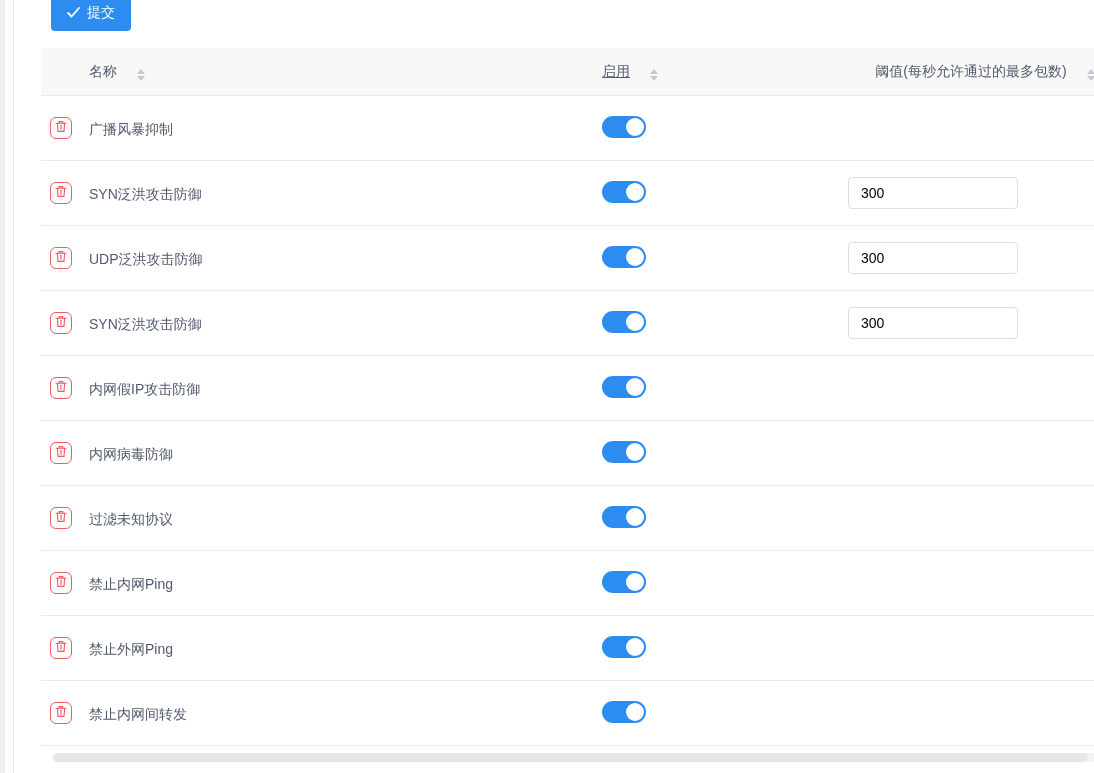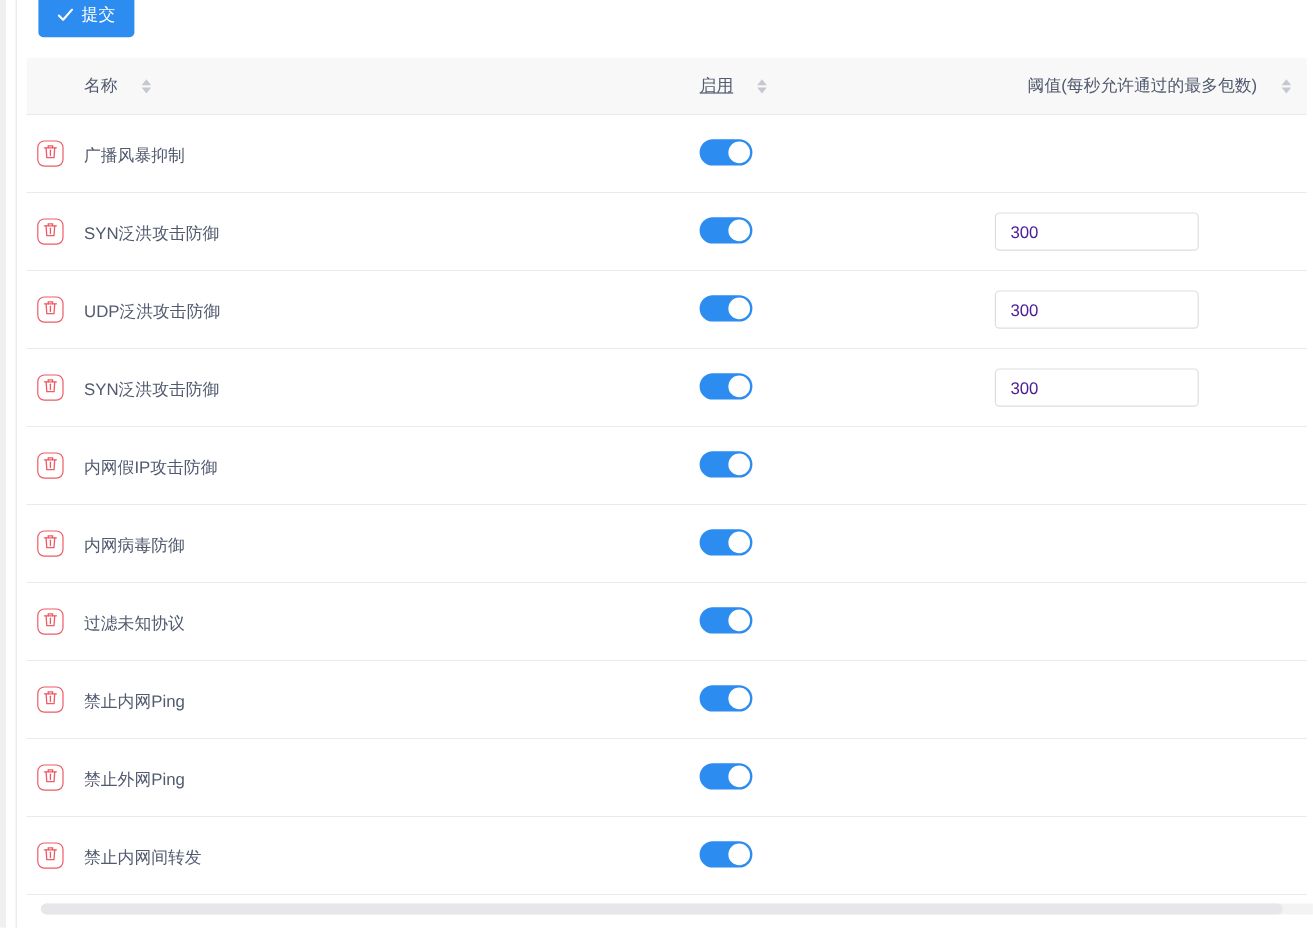--- a/index.html
+++ b/index.html
@@ -5,35 +5,35 @@
   * { margin:0; padding:0; box-sizing:border-box; }
   html,body { width:1094px; height:773px; overflow:hidden; background:#fff;
     font-family:"Liberation Sans","DejaVu Sans",sans-serif; }
 
   
   .gutter { position:fixed; left:0; top:0; width:14px; height:100%;
     background:#fff; border-right:1px solid #e6e8ec; z-index:5; }
   .gutter::before { content:''; position:absolute; left:0; top:0; width:5px; height:100%;
     background:#f0f0f1; }
 
-  .content { margin-left:10px; padding-left:12px; }
+  .content { margin-left:29px; padding-left:12px; }
 
   
   .submit-btn { display:inline-flex; align-items:center; gap:7px;
     margin:-6px 0 17px 10px; height:37px; padding:0 16px;
     background:#2d8cf0; color:#fff; font-size:14px; border:none; border-radius:4px;
     cursor:pointer; }
   .submit-btn svg { display:block; }
 
   
   .table-wrap { width:1067px; overflow:hidden; }
   .tbl { min-width:1108px; }
   .thead { display:flex; align-items:center; height:48px; background:#f8f8f9;
     border-bottom:1px solid #e8eaec; color:#515a6e; font-size:14px; }
-  .th { display:flex; align-items:center; gap:20px; cursor:pointer; }
+  .th { display:flex; align-items:flex-end; gap:20px; cursor:pointer; }
   .th-name { width:534px; padding-left:48px; }
   .th-enable { width:246px; padding-left:27px;text-decoration:underline; }
   .th-threshold { width:328px; justify-content:center; }
 
   .caret { display:inline-flex; flex-direction:column; gap:2px; }
   .caret i { width:0; height:0; border-left:4px solid transparent; border-right:4px solid transparent; }
   .caret .up { border-bottom:5px solid #c5c8ce; }
   .caret .down { border-top:5px solid #c5c8ce; }
 
   .row { display:flex; align-items:center; height:65px; border-bottom:1px solid #e8eaec;
@@ -46,21 +46,21 @@
     border:1px solid #ed5b65; border-radius:6px; color:#ed5b65;
     display:inline-flex; align-items:center; justify-content:center; cursor:pointer; }
   .row-name { margin-left:17px; }
 
   .toggle { position:relative; width:44px; height:22px; border-radius:11px;
     background:#2d8cf0; cursor:pointer; display:inline-block; }
   .toggle::after { content:''; position:absolute; top:2px; right:2px; width:18px; height:18px;
     border-radius:50%; background:#fff; }
 
   .thr-input { width:170px; height:32px; border:1px solid #dcdee2; border-radius:4px;
-    padding:0 12px; font-size:14px; color:#4c1d95; outline:none;
+    padding:0 12px; font-size:14px; color:#000000; outline:none;
     font-family:"Liberation Sans","DejaVu Sans",sans-serif; }
 
   
   .hscroll { margin:7px 0 0 12px; width:1067px; height:9px; background:#f3f3f4;
     border-radius:5px; position:relative; }
   .hscroll .thumb { position:absolute; left:0; top:0; height:9px; width:97%;
     background:#e7e7e9; border-radius:5px; cursor:pointer; }
 </style>
 </head>
 <body>

